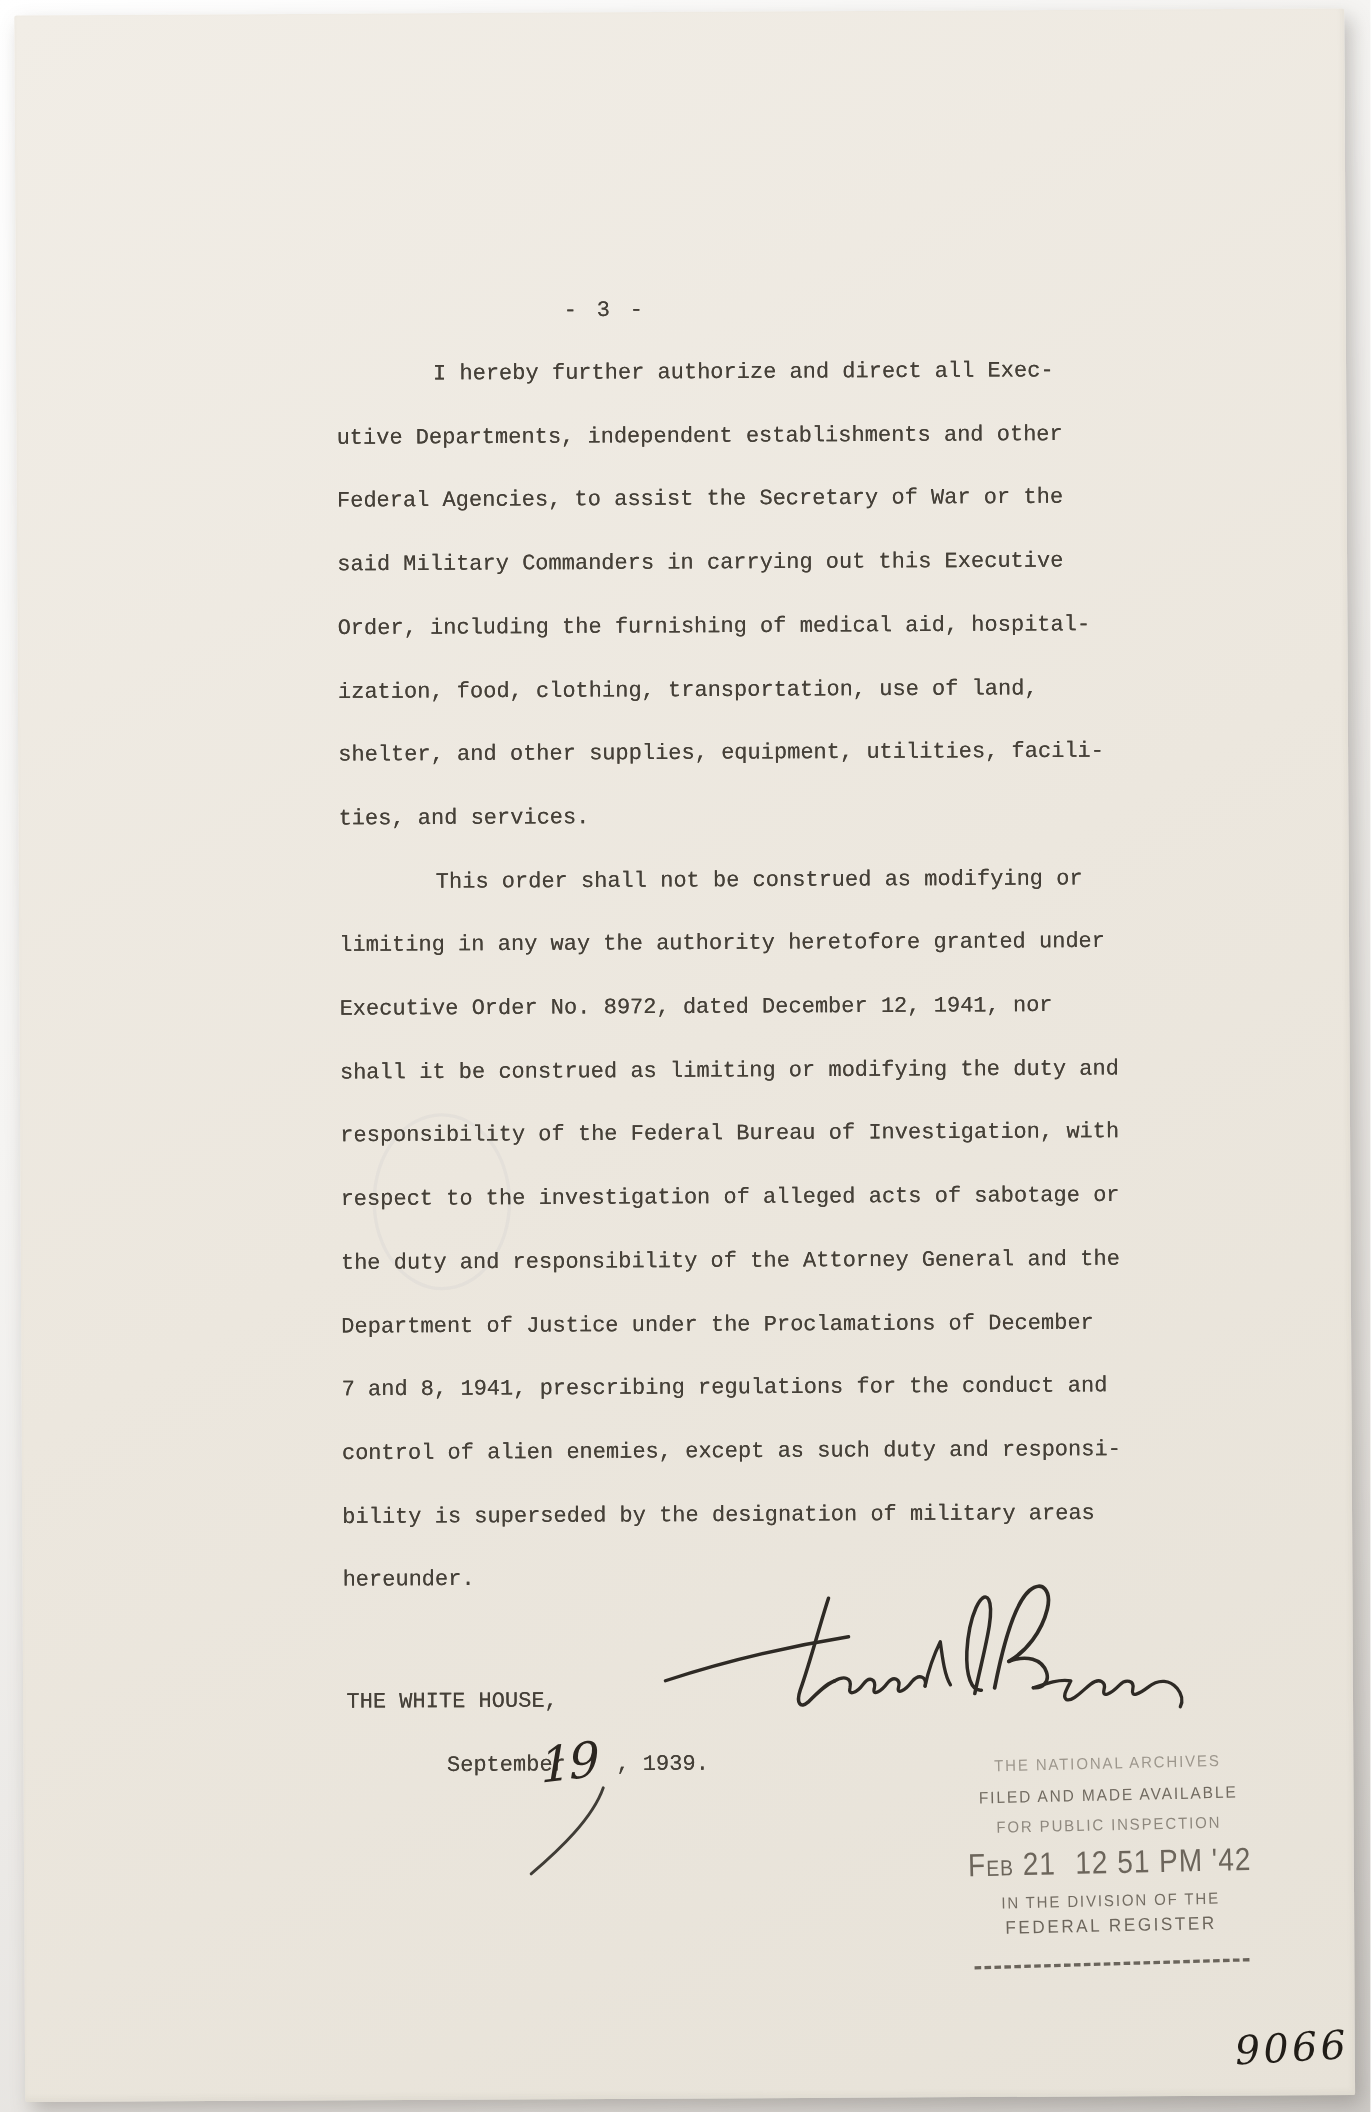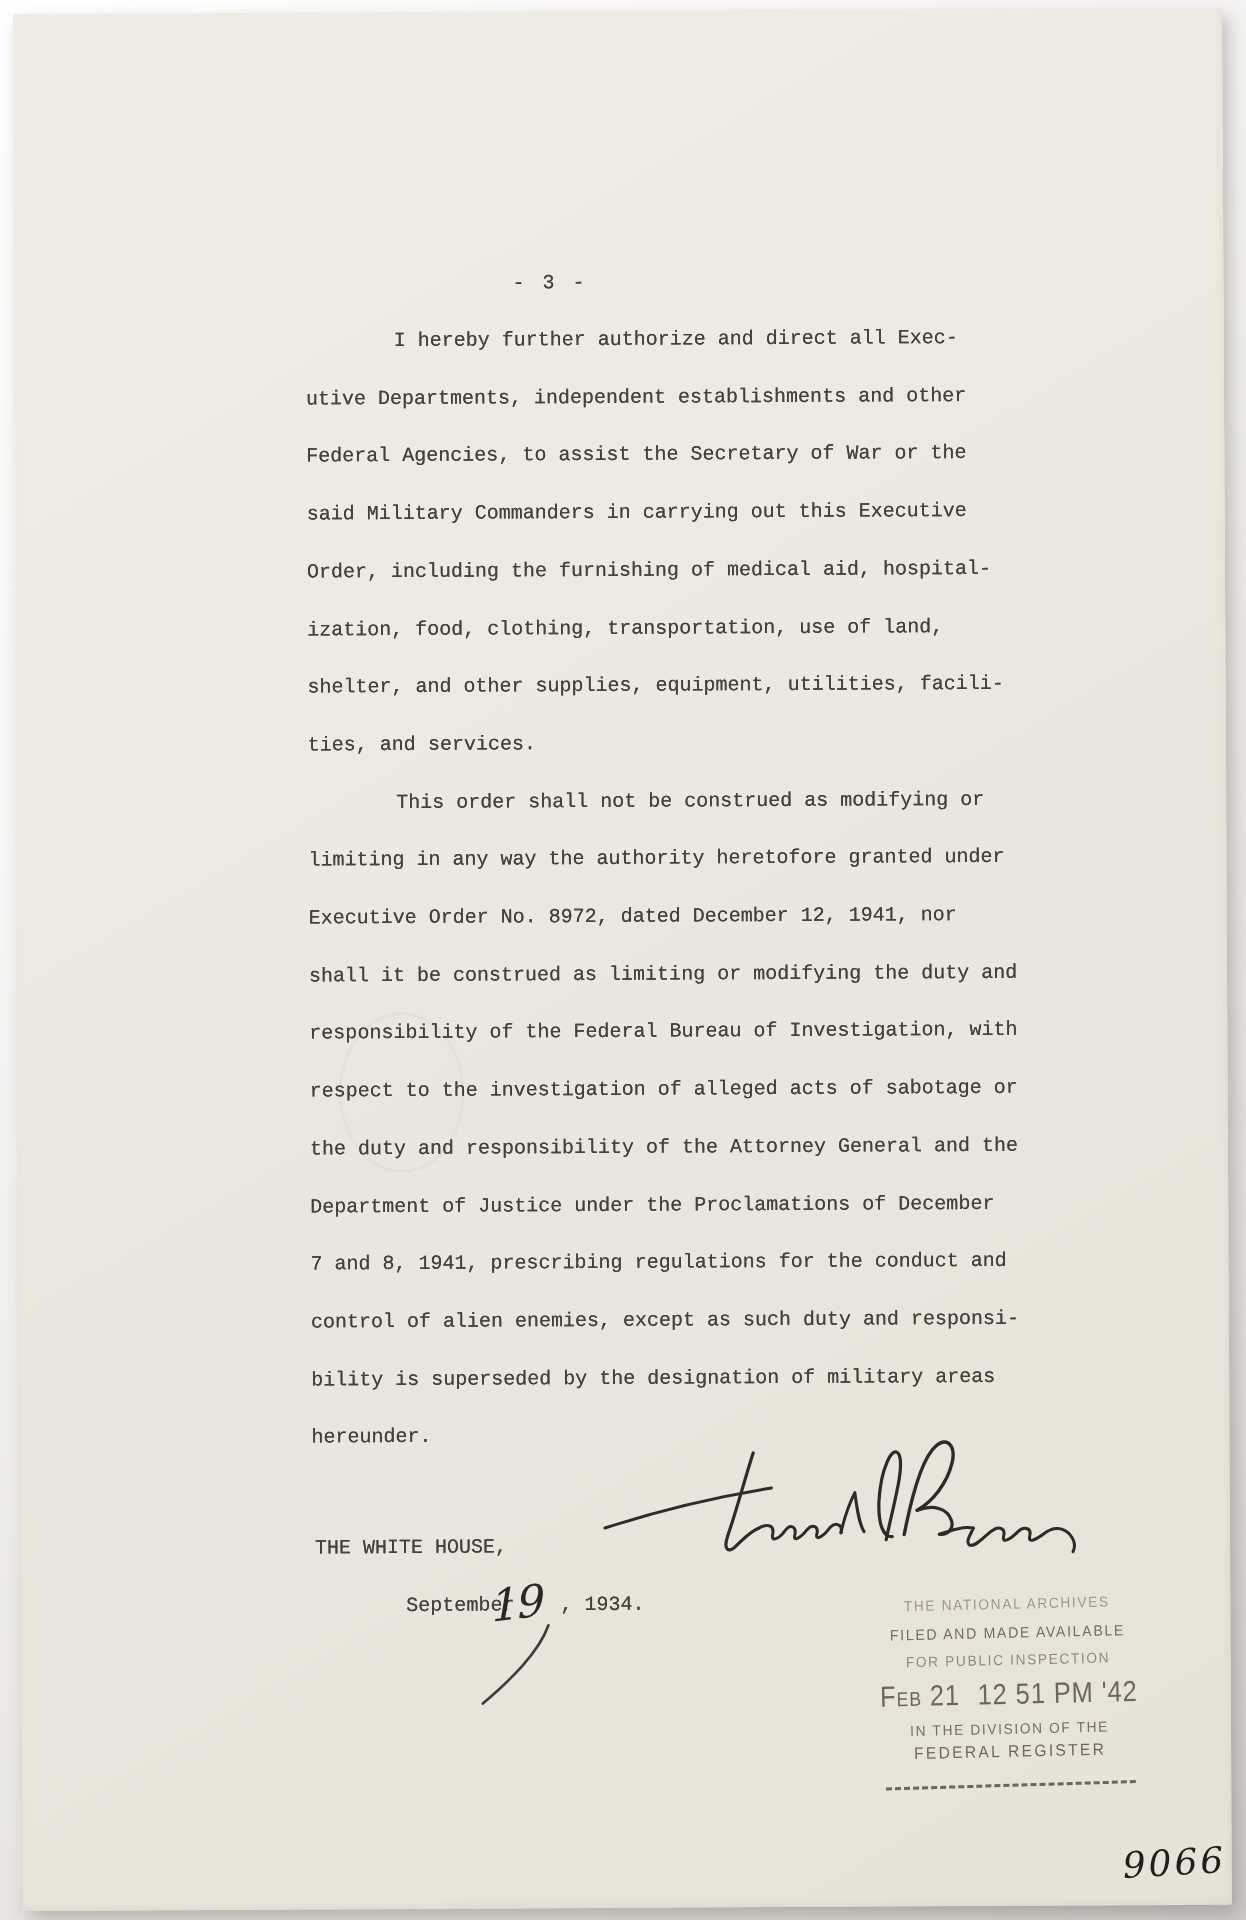--- a/index.html
+++ b/index.html
@@ -181,21 +181,21 @@
       <div class="line">the duty and responsibility of the Attorney General and the</div>
       <div class="line">Department of Justice under the Proclamations of December</div>
       <div class="line">7 and 8, 1941, prescribing regulations for the conduct and</div>
       <div class="line">control of alien enemies, except as such duty and responsi-</div>
       <div class="line">bility is superseded by the designation of military areas</div>
       <div class="line">hereunder.</div>
     </div>
 
     <div class="whitehouse typew">THE WHITE HOUSE,</div>
 
-    <div class="dateline typew"><span>September</span><span class="day-gap"></span><span>, 1934.</span></div>
+    <div class="dateline typew"><span>September</span><span class="day-gap"></span><span>, 1939.</span></div>
 
     <span class="handday">19</span>
 
     <svg class="handtail" viewBox="0 0 80 90">
       <path d="M72,6 C62,34 32,62 6,84" stroke-width="2.6" stroke="#2b2620" opacity="0.9"></path>
     </svg>
 
     <svg class="signature" viewBox="0 0 480 140" aria-label="Franklin D Roosevelt">
       <path d="M4,88 C60,70 112,58 170,49" stroke-width="3"></path>
       <path d="M152,14 C144,38 135,72 126,97 C122,109 126,114 133,108 C141,100 149,92 157,89" stroke-width="3.2"></path>

